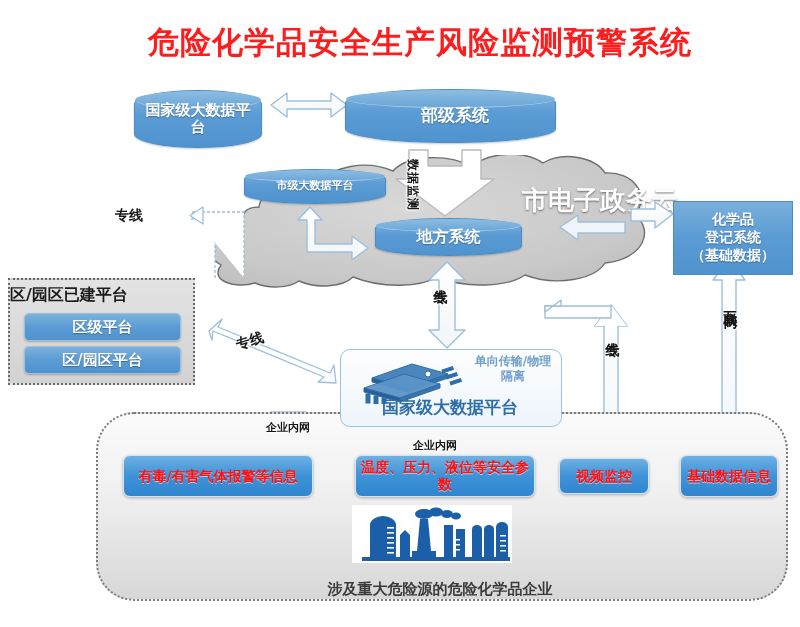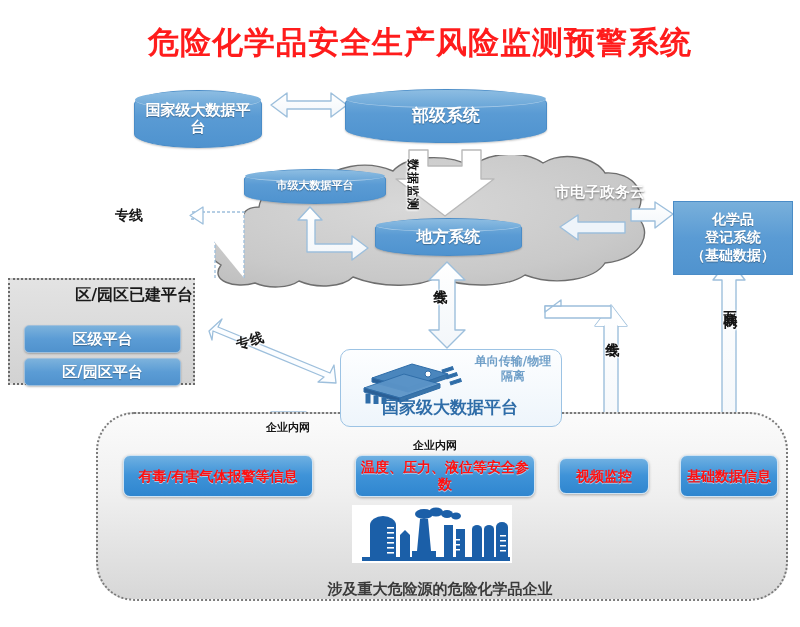--- a/index.html
+++ b/index.html
@@ -32,56 +32,55 @@
   }
   .cyl::before{
     content:"";position:absolute;left:0;right:0;top:0;height:17px;
     border-radius:50%;
     background:linear-gradient(180deg,#8dbde2 0%,#6aa6d8 100%);
     border-bottom:1px solid rgba(255,255,255,.45);
   }
   .cyl span{position:relative;z-index:2;padding:0 6px;}
 
   #cyl-national{left:134px;top:90px;width:126px;height:56px;font-size:15px;}
-  #cyl-ministry{left:345px;top:89px;width:200px;height:52px;font-size:17px;}
+  #cyl-ministry{left:345px;top:89px;width:200px;height:52px;font-size:17px;padding-left:9px;}
   #cyl-city-bigdata{left:244px;top:169px;width:140px;height:33px;font-size:11px;
       border-radius:50%/10px;}
   #cyl-city-bigdata::before{height:11px;}
   #cyl-local{left:375px;top:218px;width:145px;height:36px;font-size:16px;
       border-radius:50%/10px;}
   #cyl-local::before{height:12px;}
 
   
   #cloud{left:185px;top:155px;width:475px;height:135px;}
   #cloud svg{display:block;width:100%;height:100%;}
   #cloud-label{
     left:520px;top:183px;width:160px;text-align:center;
-    font-size:15px;font-weight:bold;color:#fdfdfd;
+    font-size:26px;font-weight:bold;color:#fdfdfd;
     text-shadow:0 1px 2px rgba(90,90,90,.85);
   }
 
   
   #built-panel{
     left:8px;top:278px;width:183px;height:103px;
     background:linear-gradient(180deg,#e3e3e3 0%,#d2d2d2 100%);
     border:2px dotted #6a6a6a;
   }
   #built-title{
-    left:0;top:5px;width:183px;text-align:right;
+    left:0;top:5px;width:183px;text-align:left;
     font-size:16px;font-weight:bold;color:#1a1a1a;
   }
   .subbox{
     left:14px;width:155px;height:26px;
     background:linear-gradient(180deg,#7cb2dc 0%,#5b9cd5 50%,#5092cd 100%);
     border:1px solid #9fbfdb;border-radius:5px;
     box-shadow:0 1px 2px rgba(0,0,0,.25);
     display:flex;align-items:center;justify-content:center;
     color:#fff;font-size:15px;font-weight:bold;
     text-shadow:0 1px 1px rgba(0,0,0,.3);
-    margin-top:12px;
   }
   #sub-district{top:33px;}
   #sub-park{top:66px;}
 
   
   #chem-box{
     left:673px;top:187px;width:118px;height:72px;
     background:linear-gradient(180deg,#79b0db 0%,#5a9bd4 50%,#5093ce 100%);
     border:1px solid #4a8cc7;
     display:flex;align-items:center;justify-content:center;

